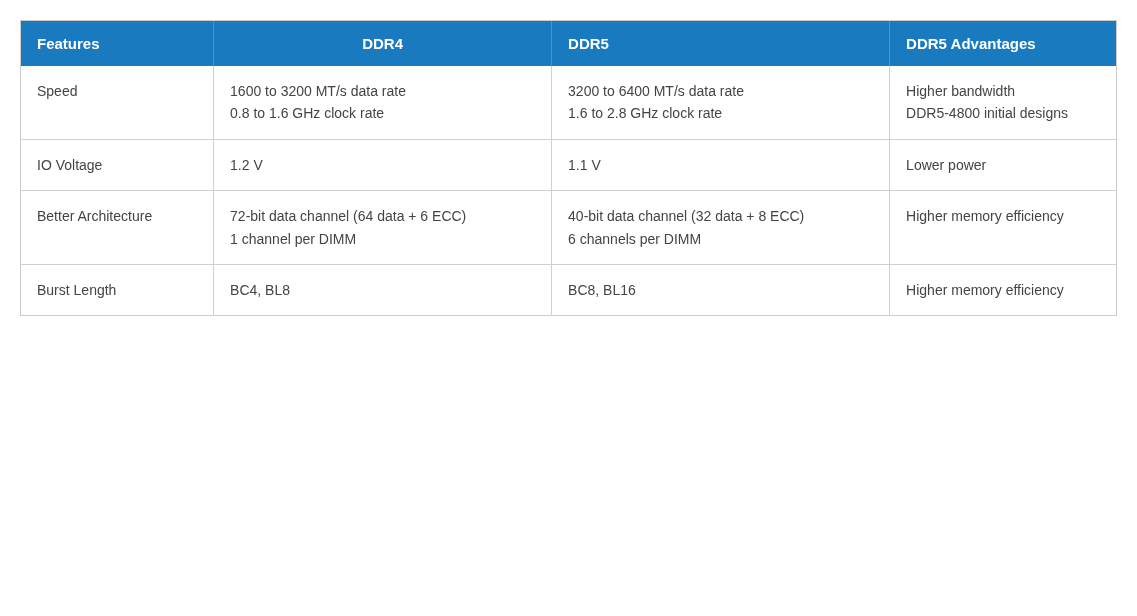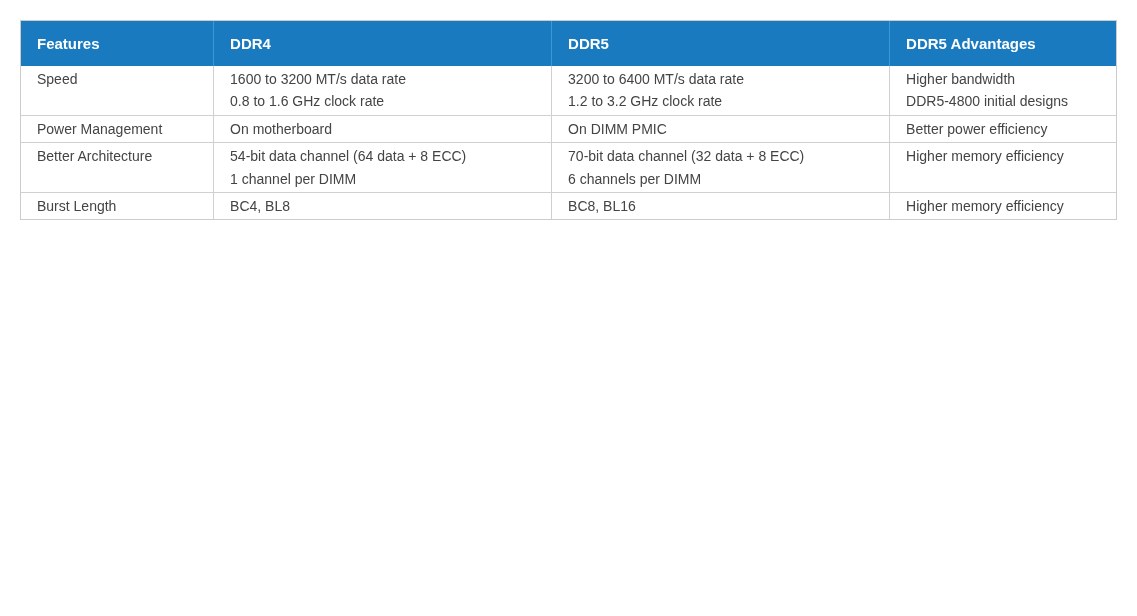--- a/index.html
+++ b/index.html
@@ -50,37 +50,38 @@
 
     tbody tr {
       border-top: 1px solid #d0d0d0;
     }
 
     tbody tr:first-child {
       border-top: none;
     }
 
     tbody td {
-      padding: 2px 16px;
+      padding: 14px 16px;
       vertical-align: top;
       border-right: 1px solid #d0d0d0;
       line-height: 1.6;
       color: #444;
     }
 
     tbody td:last-child {
       border-right: none;
     }
 
     .col-features {
       width: 188px;
     }
 
     .col-ddr4 {
       width: 330px;
+      text-align: center;
     }
 
     .col-ddr5 {
       width: 330px;
     }
 
     .col-advantages {
       width: 221px;
     }
 
@@ -115,47 +116,47 @@
     </thead>
     <tbody id="table-body">
     <tr>
           <td>Speed</td>
           <td>
             <span class="cell-line">1600 to 3200 MT/s data rate</span>
             <span class="cell-line">0.8 to 1.6 GHz clock rate</span>
           </td>
           <td>
             <span class="cell-line">3200 to 6400 MT/s data rate</span>
-            <span class="cell-line">1.2 to 3.2 GHz clock rate</span>
+            <span class="cell-line">1.6 to 2.8 GHz clock rate</span>
           </td>
           <td>
             <span class="cell-line">Higher bandwidth</span>
             <span class="cell-line">DDR5-4800 initial designs</span>
           </td>
         </tr>
         <tr>
-          <td>Power Management</td>
+          <td>IO Voltage</td>
           <td>
-            <span class="cell-line">On motherboard</span>
+            <span class="cell-line">1.2 V</span>
           </td>
           <td>
-            <span class="cell-line">On DIMM PMIC</span>
+            <span class="cell-line">1.1 V</span>
           </td>
           <td>
-            <span class="cell-line">Better power efficiency</span>
+            <span class="cell-line">Lower power</span>
           </td>
         </tr>
         <tr>
           <td>Better Architecture</td>
           <td>
-            <span class="cell-line">54-bit data channel (64 data + 8 ECC)</span>
+            <span class="cell-line">72-bit data channel (64 data + 6 ECC)</span>
             <span class="cell-line">1 channel per DIMM</span>
           </td>
           <td>
-            <span class="cell-line">70-bit data channel (32 data + 8 ECC)</span>
+            <span class="cell-line">40-bit data channel (32 data + 8 ECC)</span>
             <span class="cell-line">6 channels per DIMM</span>
           </td>
           <td>
             <span class="cell-line">Higher memory efficiency</span>
           </td>
         </tr>
         <tr>
           <td>Burst Length</td>
           <td>
             <span class="cell-line">BC4, BL8</span>

